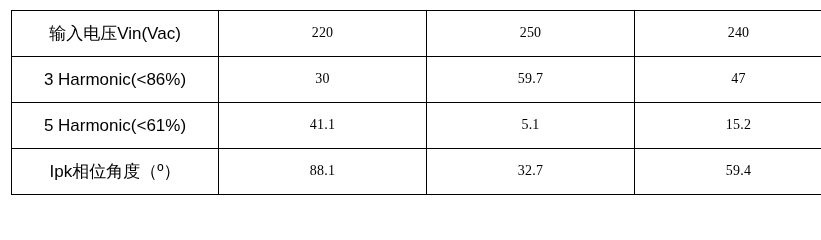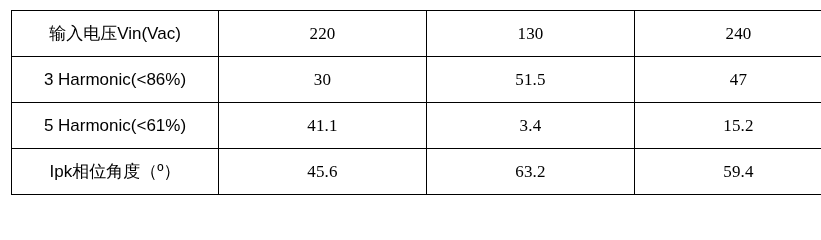--- a/index.html
+++ b/index.html
@@ -41,59 +41,59 @@
     font-family: "Liberation Sans", sans-serif;
     white-space: nowrap;
     overflow: hidden;
   }
   #harmonics-table td.label-cell {
     width: 198px;
   }
   #harmonics-table td.value-cell {
     width: 199px;
     font-family: "Liberation Serif", serif;
-    font-size: 17px;
+    font-size: 14px;
   }
   #harmonics-table tr.row-header td.value-cell,
   #harmonics-table tr td.value-cell {
     letter-spacing: 0.2px;
   }
 </style>
 </head>
 <body>
 
 <div id="page">
 
   <table id="harmonics-table">
     <tbody>
 
       <tr class="row-header">
         <td class="label-cell">输入电压Vin(Vac)</td>
         <td class="value-cell">220</td>
-        <td class="value-cell">130</td>
+        <td class="value-cell">250</td>
         <td class="value-cell">240</td>
       </tr>
 
       <tr>
         <td class="label-cell">3 Harmonic(&lt;86%)</td>
         <td class="value-cell">30</td>
-        <td class="value-cell">51.5</td>
+        <td class="value-cell">59.7</td>
         <td class="value-cell">47</td>
       </tr>
 
       <tr>
         <td class="label-cell">5 Harmonic(&lt;61%)</td>
         <td class="value-cell">41.1</td>
-        <td class="value-cell">3.4</td>
+        <td class="value-cell">5.1</td>
         <td class="value-cell">15.2</td>
       </tr>
 
       <tr>
         <td class="label-cell">Ipk相位角度（º）</td>
-        <td class="value-cell">45.6</td>
-        <td class="value-cell">63.2</td>
+        <td class="value-cell">88.1</td>
+        <td class="value-cell">32.7</td>
         <td class="value-cell">59.4</td>
       </tr>
 
     </tbody>
   </table>
 
 </div>
 
 </body></html>

